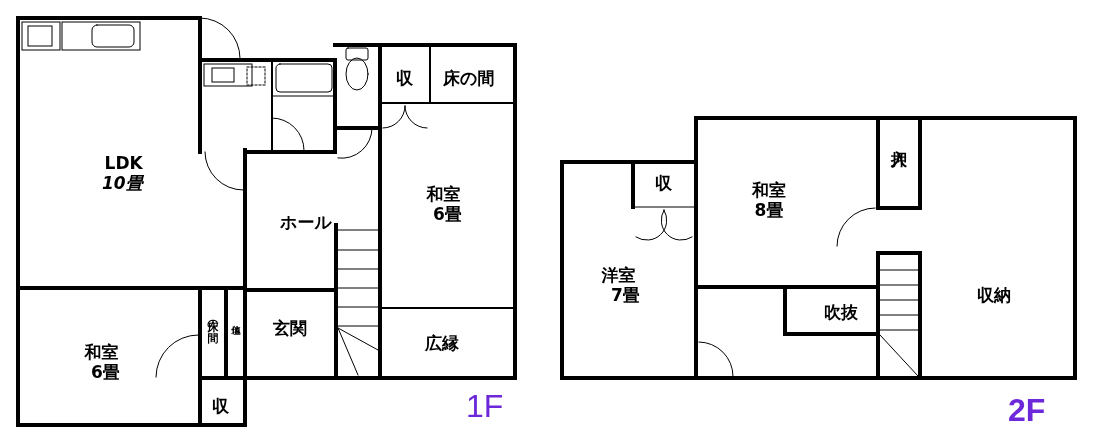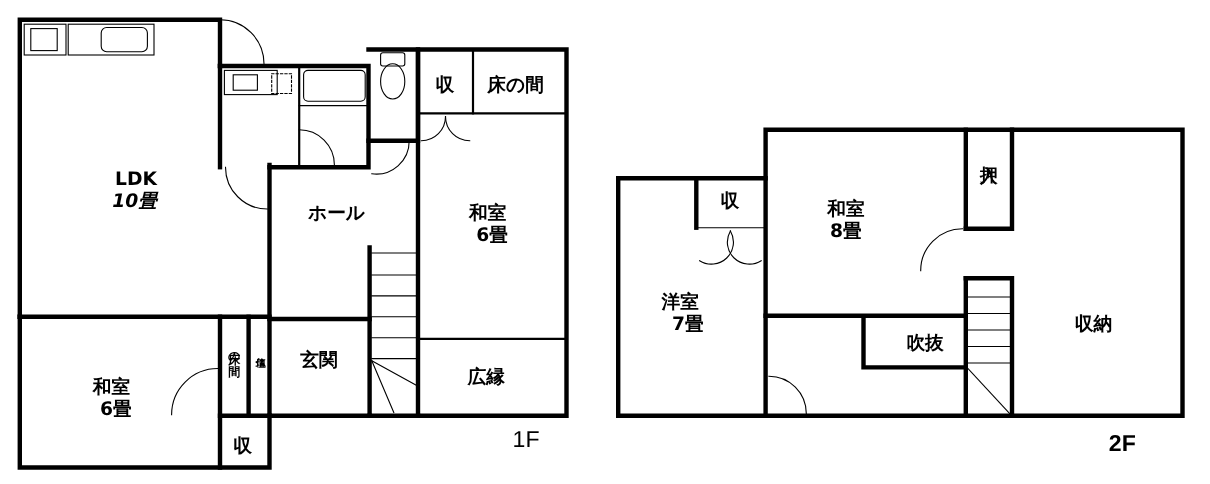--- a/index.html
+++ b/index.html
@@ -4,21 +4,21 @@
 <style>
   html, body { margin: 0; padding: 0; background: #ffffff; }
   body { width: 1100px; height: 440px; position: relative; overflow: hidden;
          font-family: "DejaVu Sans", sans-serif; }
   #plan { position: absolute; left: 0; top: 0; }
   .lbl { position: absolute; font-weight: bold; color: #000; font-size: 17px;
          line-height: 20px; text-align: center; white-space: nowrap; }
   .lbl.small { font-size: 11px; line-height: 12px; }
   .vert { writing-mode: vertical-rl; text-orientation: upright; }
   .floor { position: absolute; font-family: "Liberation Sans", sans-serif;
-           font-size: 21px; color: #000000; }
+           font-size: 32px; color: #6d28d9; }
 </style>
 </head>
 <body>
 
 <svg id="plan" width="1100" height="440" viewBox="0 0 1100 440">
   <g fill="none" stroke="#000" stroke-linecap="square">
 
     <g stroke-width="4">
 
       <polyline points="18,288 18,18 200,18 200,60"></polyline>
@@ -105,21 +105,21 @@
       <path d="M875,208 A38,38 0 0 0 837,246"></path>
       <path d="M699,342 A34,34 0 0 1 733,376"></path>
     </g>
   </g>
 </svg>
 
 <div class="lbl" style="left:88px;top:153px;">
   <div style="text-align:right;">LDK</div>
   <div style="padding-left:14px;font-style:italic;">10畳</div>
 </div>
-<div class="lbl" style="left:280px;top:184px;text-align:right;">ホール</div>
+<div class="lbl" style="left:280px;top:212px;text-align:right;">ホール</div>
 <div class="lbl" style="left:425px;top:184px;">
   <div>和室</div>
   <div style="padding-left:8px;">6畳</div>
 </div>
 <div class="lbl" style="left:396px;top:68px;">収</div>
 <div class="lbl" style="left:443px;top:68px;">床の間</div>
 <div class="lbl" style="left:83px;top:342px;">
   <div>和室</div>
   <div style="padding-left:8px;">6畳</div>
 </div>

